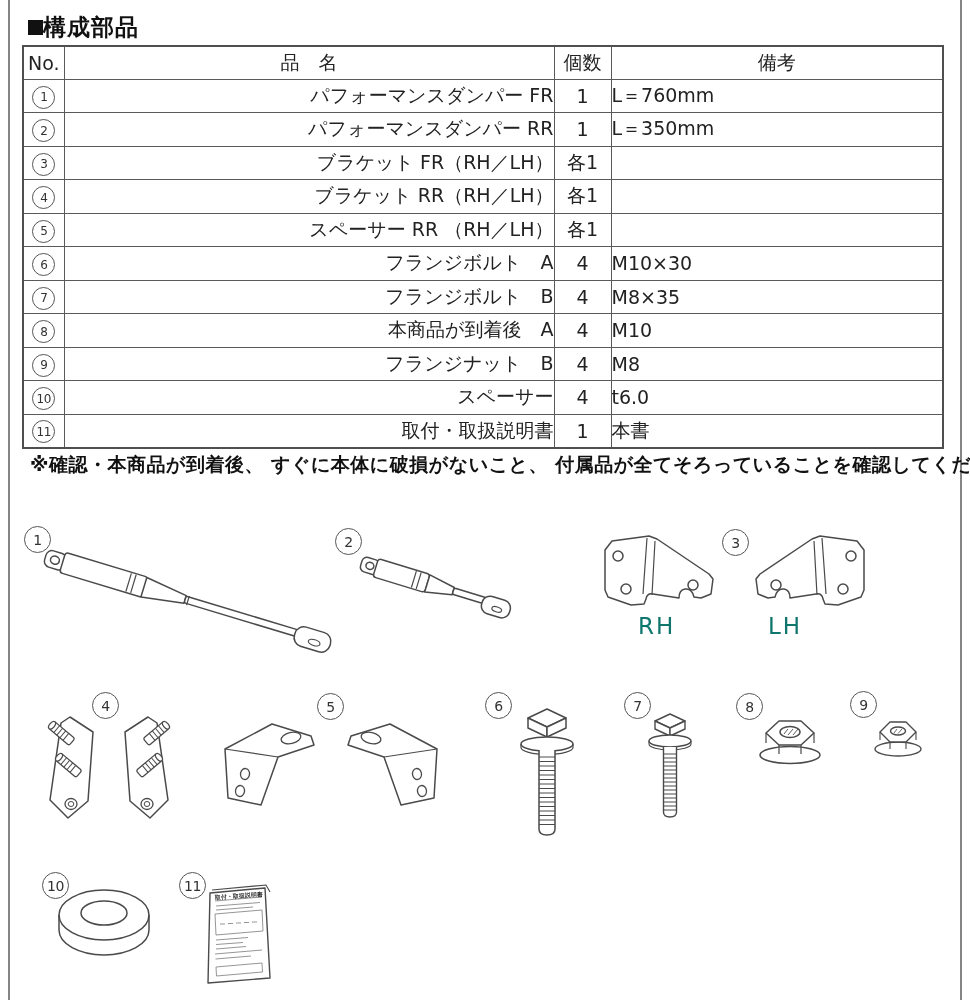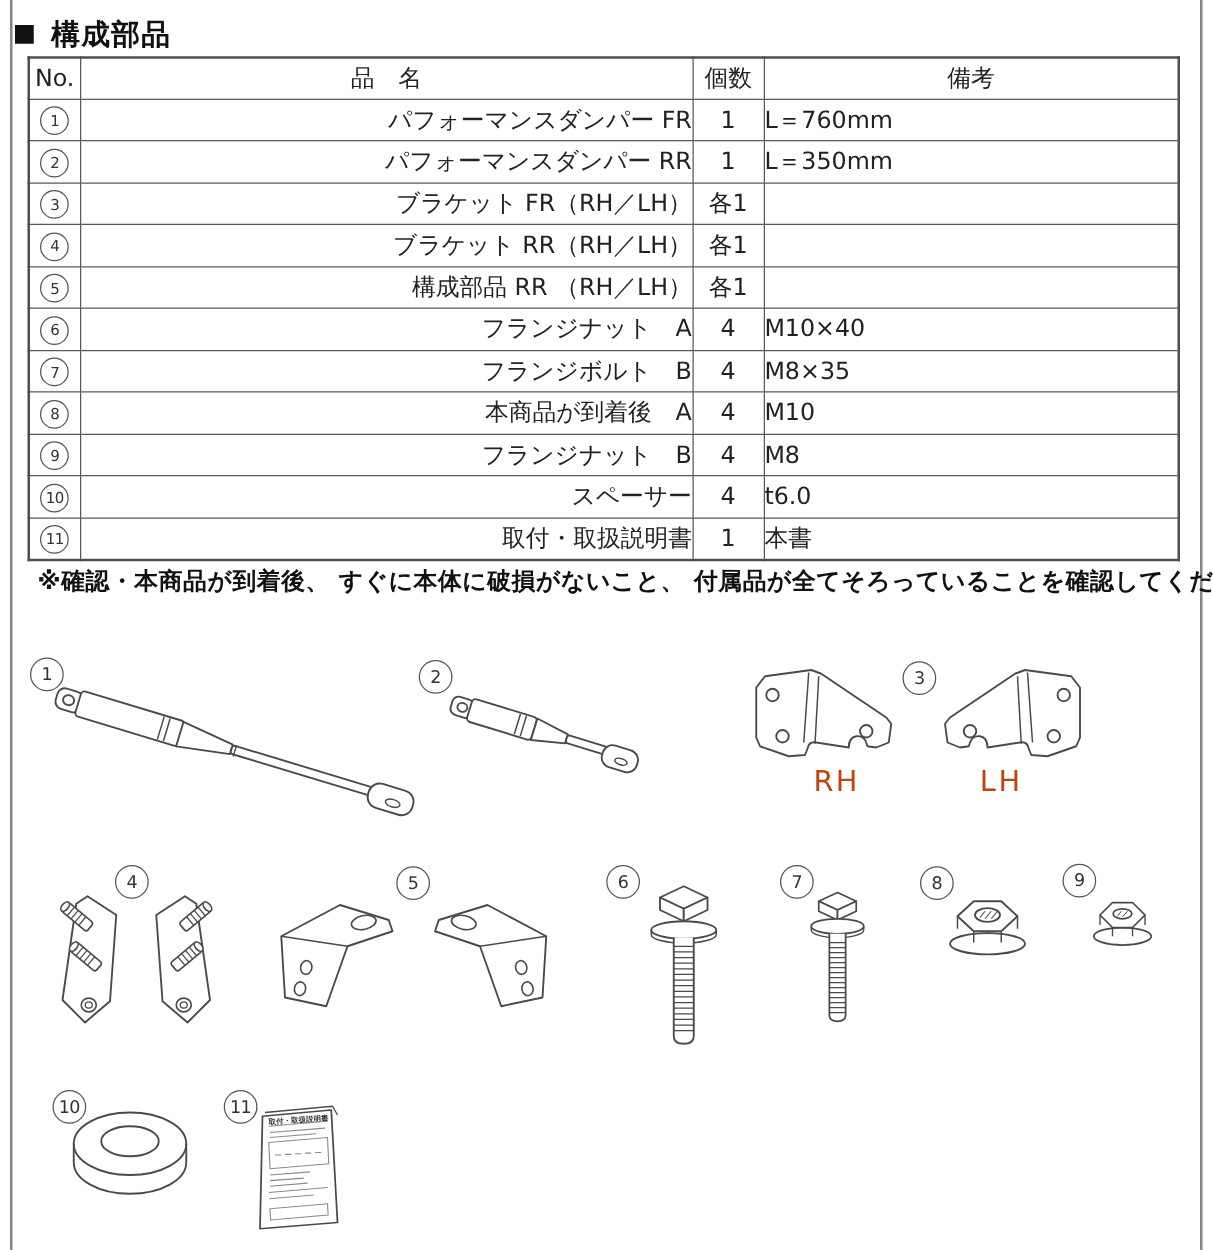--- a/index.html
+++ b/index.html
@@ -2,21 +2,21 @@
 <html><head>
 <meta charset="utf-8">
 <style>
   html,body{margin:0;padding:0;background:#fff;}
   body{width:970px;height:1000px;overflow:hidden;
        font-family:"DejaVu Sans","Liberation Sans",sans-serif;color:#222;}
   .page{position:relative;width:970px;height:1000px;background:#fff;}
   .edge{position:absolute;top:0;width:2px;height:1000px;background:#858585;}
   .edge.left{left:8px}.edge.right{left:960px}
 
-  .sec-title{position:absolute;left:12px;display:flex;align-items:center;gap:14px;
+  .sec-title{position:absolute;left:28px;display:flex;align-items:center;
              font-size:23px;font-weight:700;color:#111;letter-spacing:1px;}
   .sec-title .sq{width:15px;height:15px;background:#111;display:inline-block;}
 
   table.parts{position:absolute;left:22px;top:45px;width:920px;
               border-collapse:collapse;table-layout:fixed;
               border:2px solid #4f4f4f;font-size:19px;color:#222;}
   table.parts th,table.parts td{border:1.5px solid #5a5a5a;padding:0;vertical-align:middle;}
   table.parts thead tr{height:33px;}
   table.parts tbody tr{height:33.5px;}
   th{font-weight:500;text-align:center;margin-top:38px;}
@@ -30,21 +30,21 @@
         font-size:12px;letter-spacing:-0.5px;color:#333;line-height:1;}
 
   .note{position:absolute;left:30px;top:452px;width:925px;
         font-size:19px;font-weight:700;color:#111;letter-spacing:0.5px;white-space:nowrap;}
 
   .diagram{position:absolute;left:0;top:525px;width:970px;height:475px;}
   .diagram .lbl{position:absolute;width:25px;height:25px;border:1.5px solid #555;
         border-radius:50%;display:flex;align-items:center;justify-content:center;
         font-size:14px;letter-spacing:-0.5px;color:#333;line-height:1;}
   .diagram svg{position:absolute;overflow:visible;}
-  .hand{position:absolute;font-size:23px;color:#c2410c;letter-spacing:2px;width:50px;text-align:right;}
+  .hand{position:absolute;font-size:23px;color:#0f766e;letter-spacing:2px;width:50px;text-align:left;}
   .rot1{transform:rotate(16.8deg);transform-origin:0 0;}
   .rot2{transform:rotate(17deg);transform-origin:0 0;}
 </style>
 </head>
 <body>
 
 <div class="page">
   <div class="edge left"></div>
   <div class="edge right"></div>
 
@@ -88,29 +88,29 @@
           <td class="c-rem"></td>
         </tr>
       <tr>
           <td class="c-no"><span class="circ">4</span></td>
           <td class="c-name">ブラケット RR（RH／LH）</td>
           <td class="c-qty">各1</td>
           <td class="c-rem"></td>
         </tr>
       <tr>
           <td class="c-no"><span class="circ">5</span></td>
-          <td class="c-name">構成部品 RR （RH／LH）</td>
+          <td class="c-name">スペーサー RR （RH／LH）</td>
           <td class="c-qty">各1</td>
           <td class="c-rem"></td>
         </tr>
       <tr>
           <td class="c-no"><span class="circ">6</span></td>
-          <td class="c-name">フランジナット　A</td>
-          <td class="c-qty">4</td>
-          <td class="c-rem">M10×40</td>
+          <td class="c-name">フランジボルト　A</td>
+          <td class="c-qty">4</td>
+          <td class="c-rem">M10×30</td>
         </tr>
       <tr>
           <td class="c-no"><span class="circ">7</span></td>
           <td class="c-name">フランジボルト　B</td>
           <td class="c-qty">4</td>
           <td class="c-rem">M8×35</td>
         </tr>
       <tr>
           <td class="c-no"><span class="circ">8</span></td>
           <td class="c-name">本商品が到着後　A</td>

